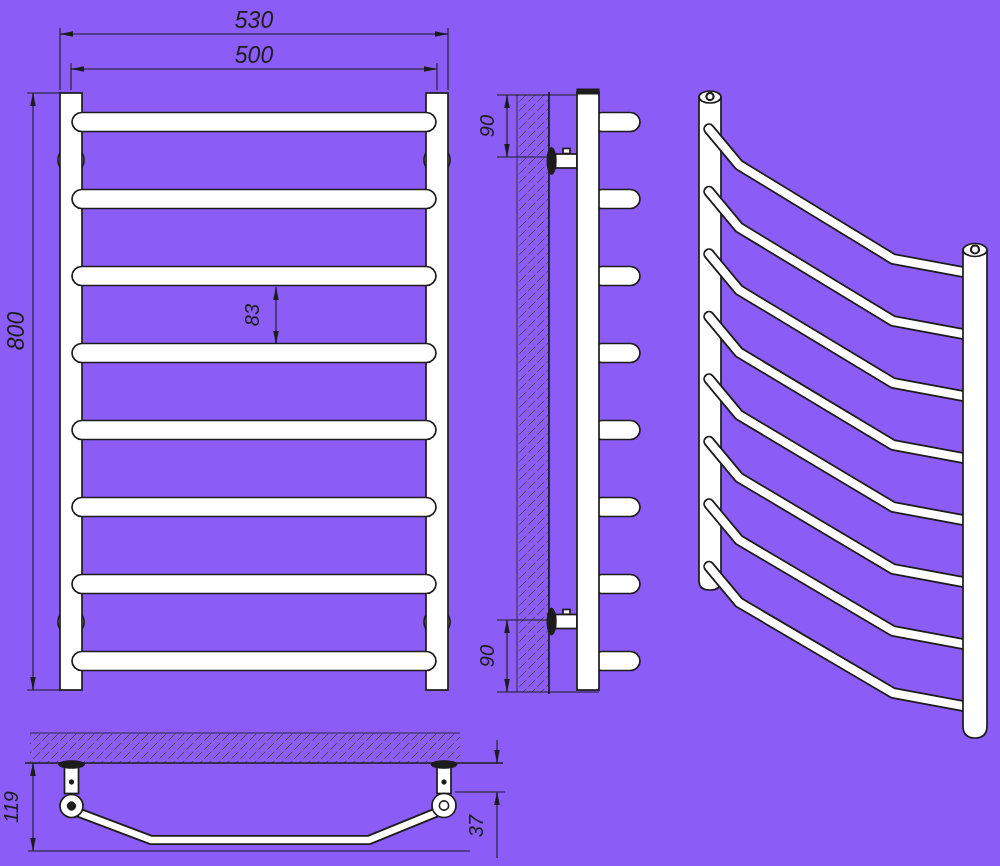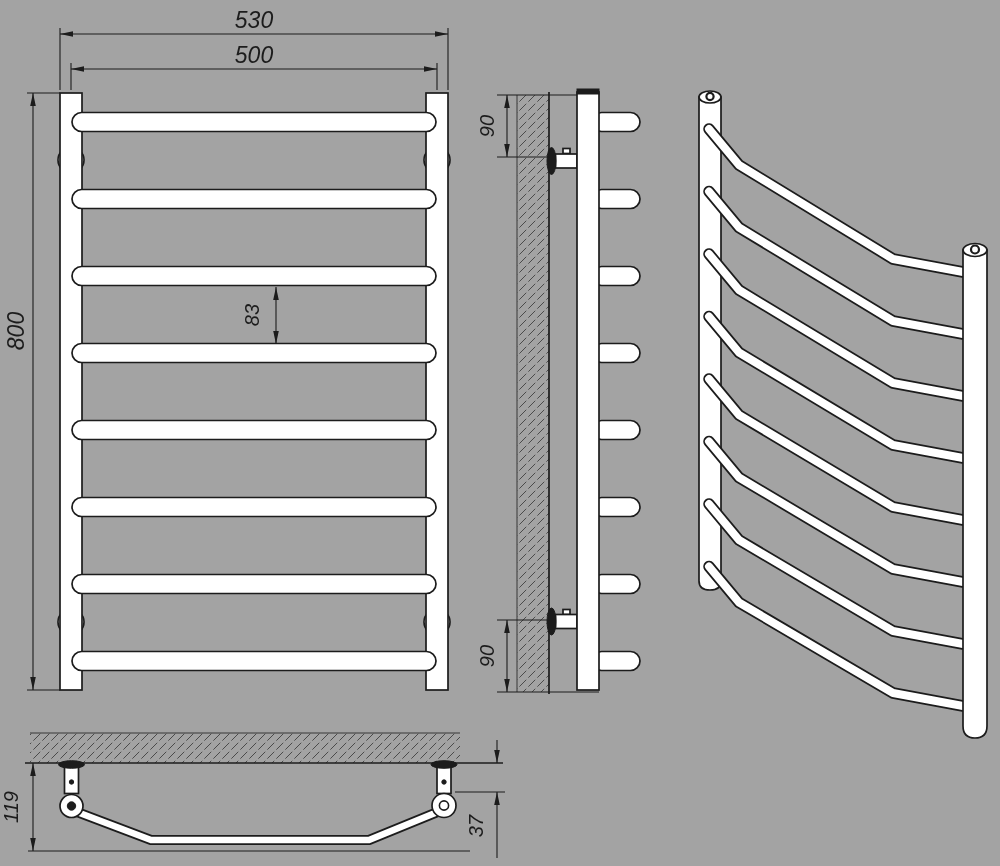--- a/index.html
+++ b/index.html
@@ -1,16 +1,16 @@
 <!DOCTYPE html>
 <html><head>
 <meta charset="utf-8">
 <style>
   html,body{margin:0;padding:0;background:#ffffff;}
-  .stage{position:relative;width:1000px;height:866px;background:#a3a3a3;overflow:hidden;}
+  .stage{position:relative;width:1000px;height:866px;background:#8b5cf6;overflow:hidden;}
   svg{position:absolute;left:0;top:0;}
   .ln{stroke:#1c1c1c;stroke-width:1.7;fill:none;}
   .fillw{fill:#ffffff;stroke:#1c1c1c;stroke-width:1.7;}
   .dim{stroke:#1c1c1c;stroke-width:1.1;fill:none;}
   .arr{fill:#1c1c1c;stroke:none;}
   .dim-label{font-family:"Liberation Sans","DejaVu Sans",sans-serif;font-style:italic;font-size:23px;fill:#1c1c1c;}
   .dim-label-sm{font-family:"Liberation Sans","DejaVu Sans",sans-serif;font-style:italic;font-size:20px;fill:#1c1c1c;}
   .tube-o{stroke:#1c1c1c;stroke-width:11.5;fill:none;stroke-linecap:round;stroke-linejoin:round;}
   .tube-i{stroke:#ffffff;stroke-width:8;fill:none;stroke-linecap:round;stroke-linejoin:round;}
   .tube2-o{stroke:#1c1c1c;stroke-width:10;fill:none;stroke-linecap:round;stroke-linejoin:round;}

